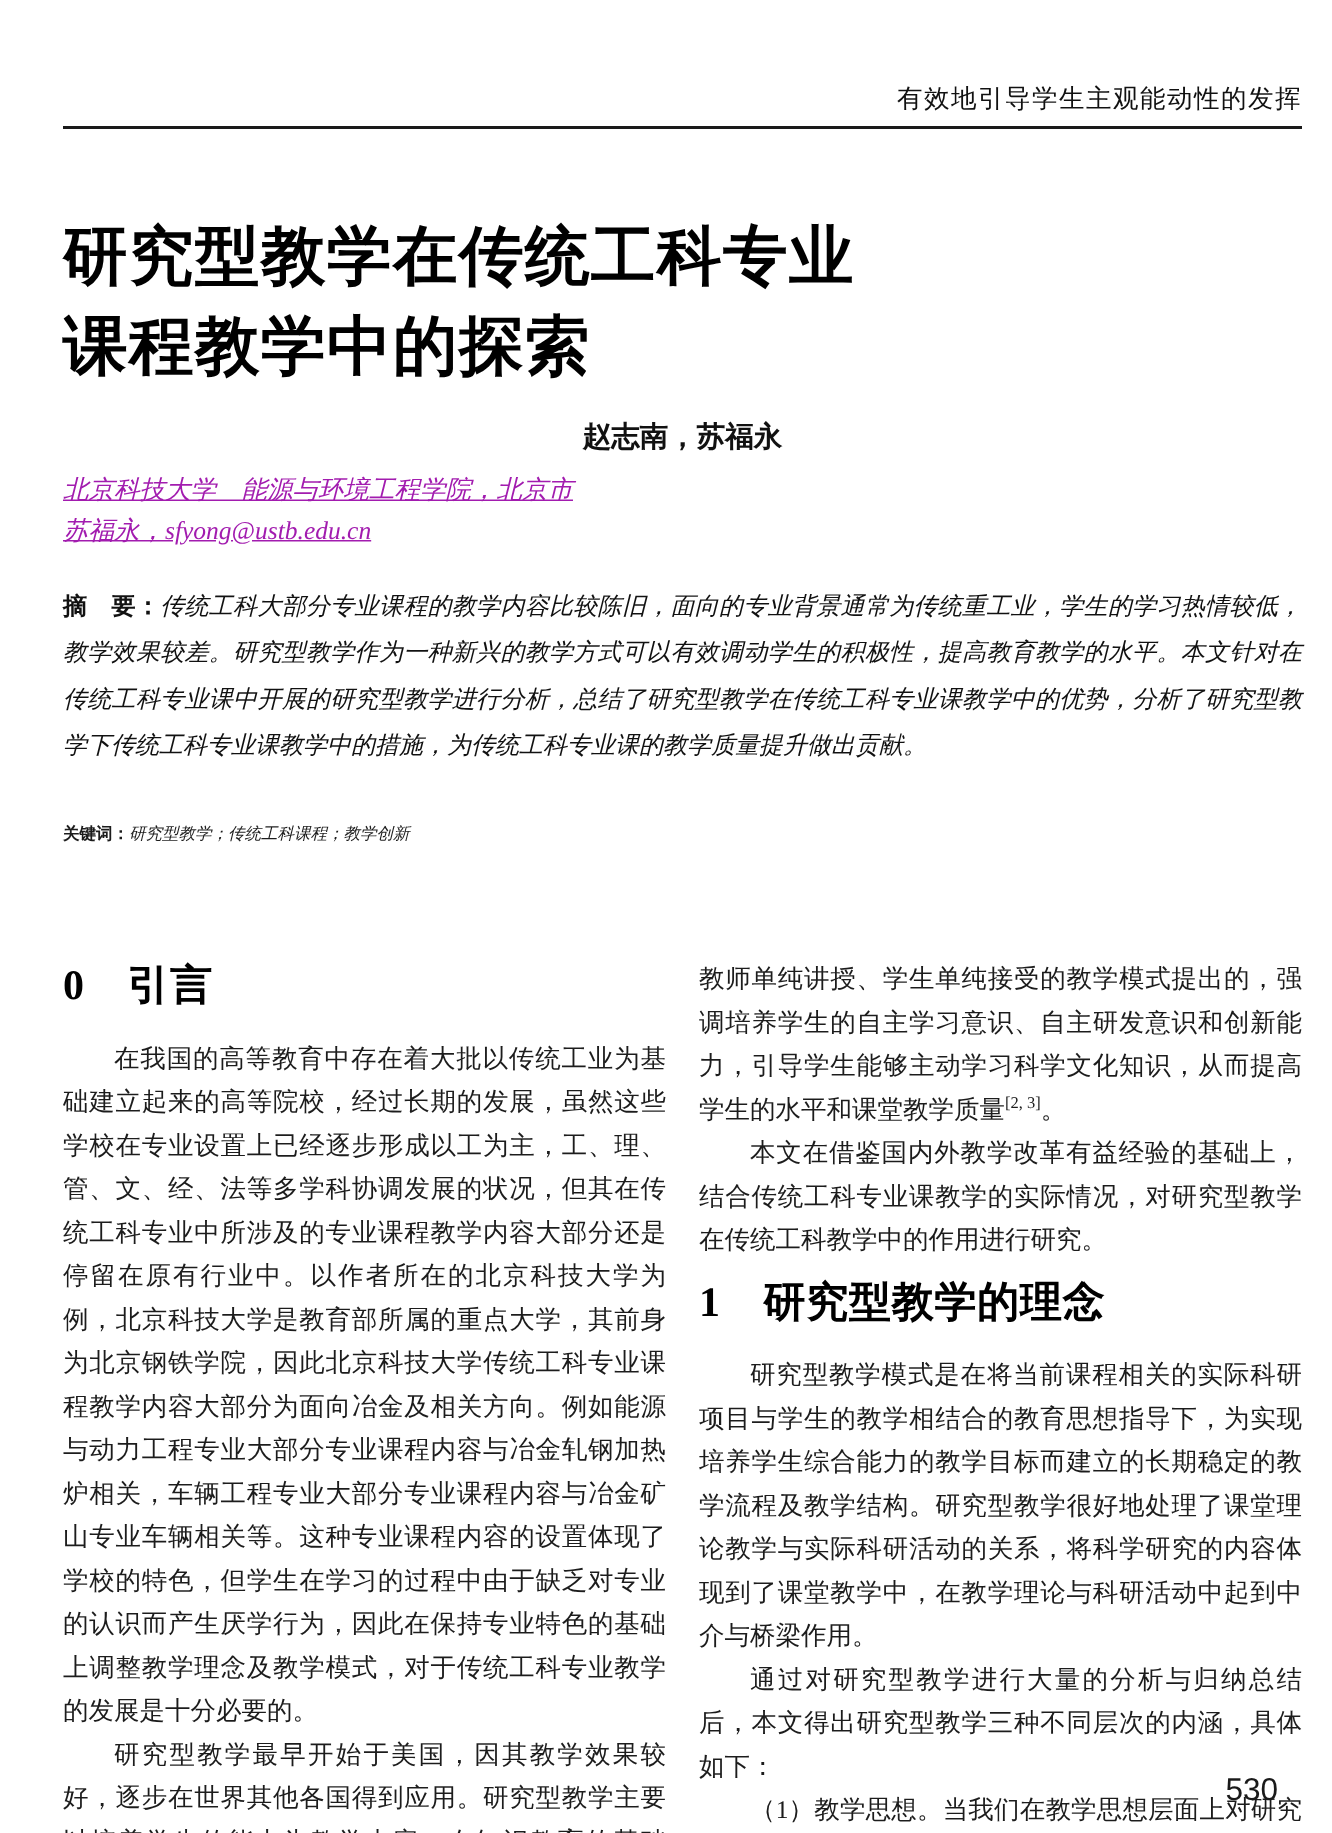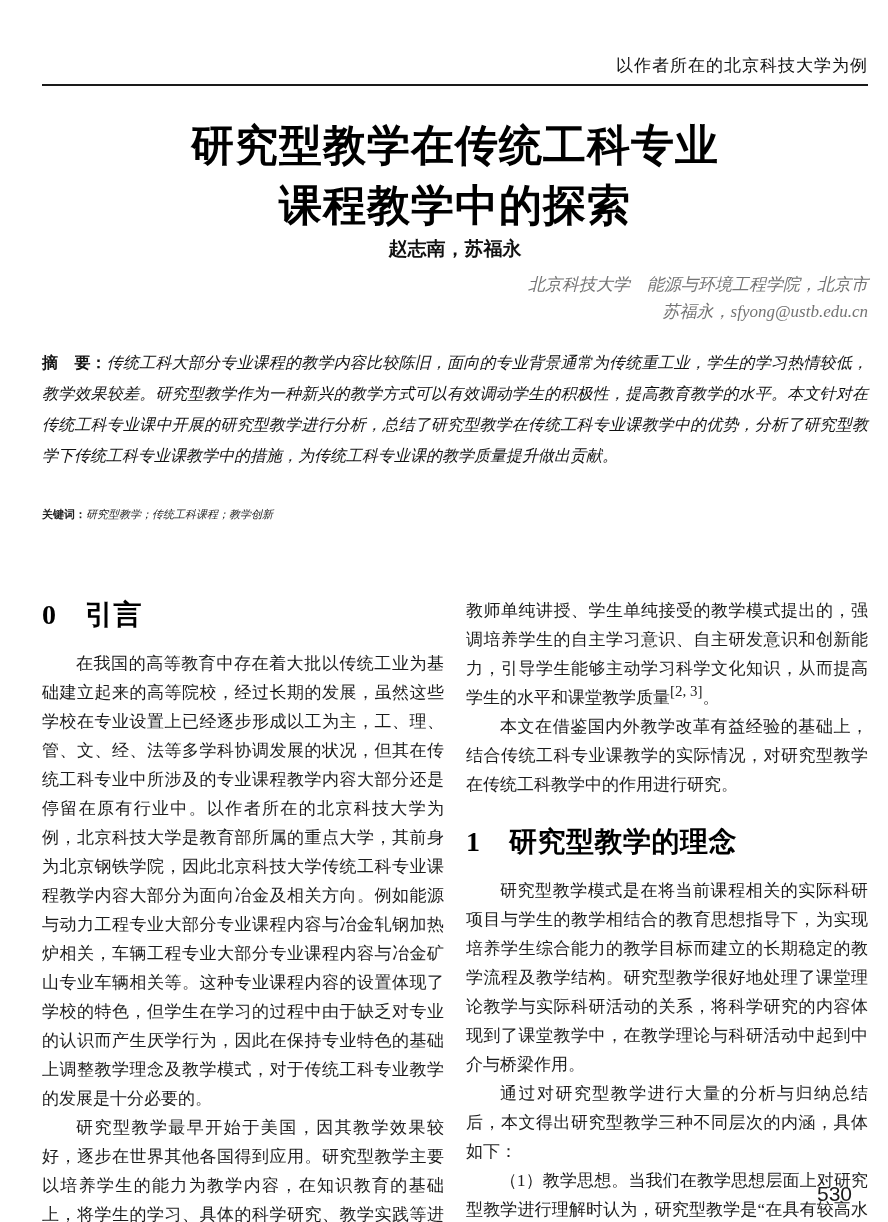--- a/index.html
+++ b/index.html
@@ -26,41 +26,43 @@
   }
   .head-rule {
     margin-top: 7px;
     border: none;
     border-top: 2px solid #1a1a1a;
     height: 0;
   }
 
   
   .title {
-    margin-top: 30px;
-    text-align: center;
+    margin-top: 56px;
+    text-align: left;
     font-size: 43px;
     font-weight: bold;
     line-height: 60px;
     letter-spacing: 1px;
     color: #000;
   }
   .authors {
+    margin-top: 16px;
     text-align: center;
     font-size: 19px;
     font-weight: bold;
     font-family: "Liberation Sans", "DejaVu Sans", sans-serif;
     color: #111;
   }
   .affiliation, .contact {
-    text-align: right;
+    text-align: left;
     font-size: 17px;
     font-style: italic;
     line-height: 27px;
-    color: #737373;
+    color: #a21caf;
+    text-decoration: underline;
   }
   .affiliation { margin-top: 9px; }
 
   
   .abstract {
     margin-top: 22px;
     font-size: 16px;
     line-height: 31px;
     text-align: justify;
     color: #111;
@@ -84,51 +86,51 @@
     gap: 22px;
   }
   .col { flex: 1 1 0; min-width: 0; }
   .sec-heading {
     font-size: 28px;
     font-weight: bold;
     letter-spacing: 0.5px;
     color: #000;
     margin-bottom: 15px;
   }
-  .sec-heading.mid { margin-top: 24px; }
+  .sec-heading.mid { margin-top: 8px; }
   .col p {
     font-size: 17px;
     line-height: 29px;
     text-align: justify;
     color: #1c1c1c;
   }
   .col p.indent { text-indent: 2em; }
   sup.ref {
-    font-size: 15px;
+    font-size: 11px;
     line-height: 0;
     vertical-align: super;
   }
 
   
   .page-number {
     position: absolute;
     right: 36px;
     bottom: 16px;
     font-size: 21px;
     font-family: "Liberation Sans", "DejaVu Sans", sans-serif;
     color: #1a1a1a;
   }
 </style>
 </head>
 <body>
 
 <div class="page">
   <div class="content">
 
-    <div class="running-head">以作者所在的北京科技大学为例</div>
+    <div class="running-head">有效地引导学生主观能动性的发挥</div>
     <hr class="head-rule">
 
     <div class="title">
       <div>研究型教学在传统工科专业</div>
       <div>课程教学中的探索</div>
     </div>
 
     <div class="authors">赵志南，苏福永</div>
     <div class="affiliation">北京科技大学　能源与环境工程学院，北京市</div>
     <div class="contact">苏福永，sfyong@ustb.edu.cn</div>

